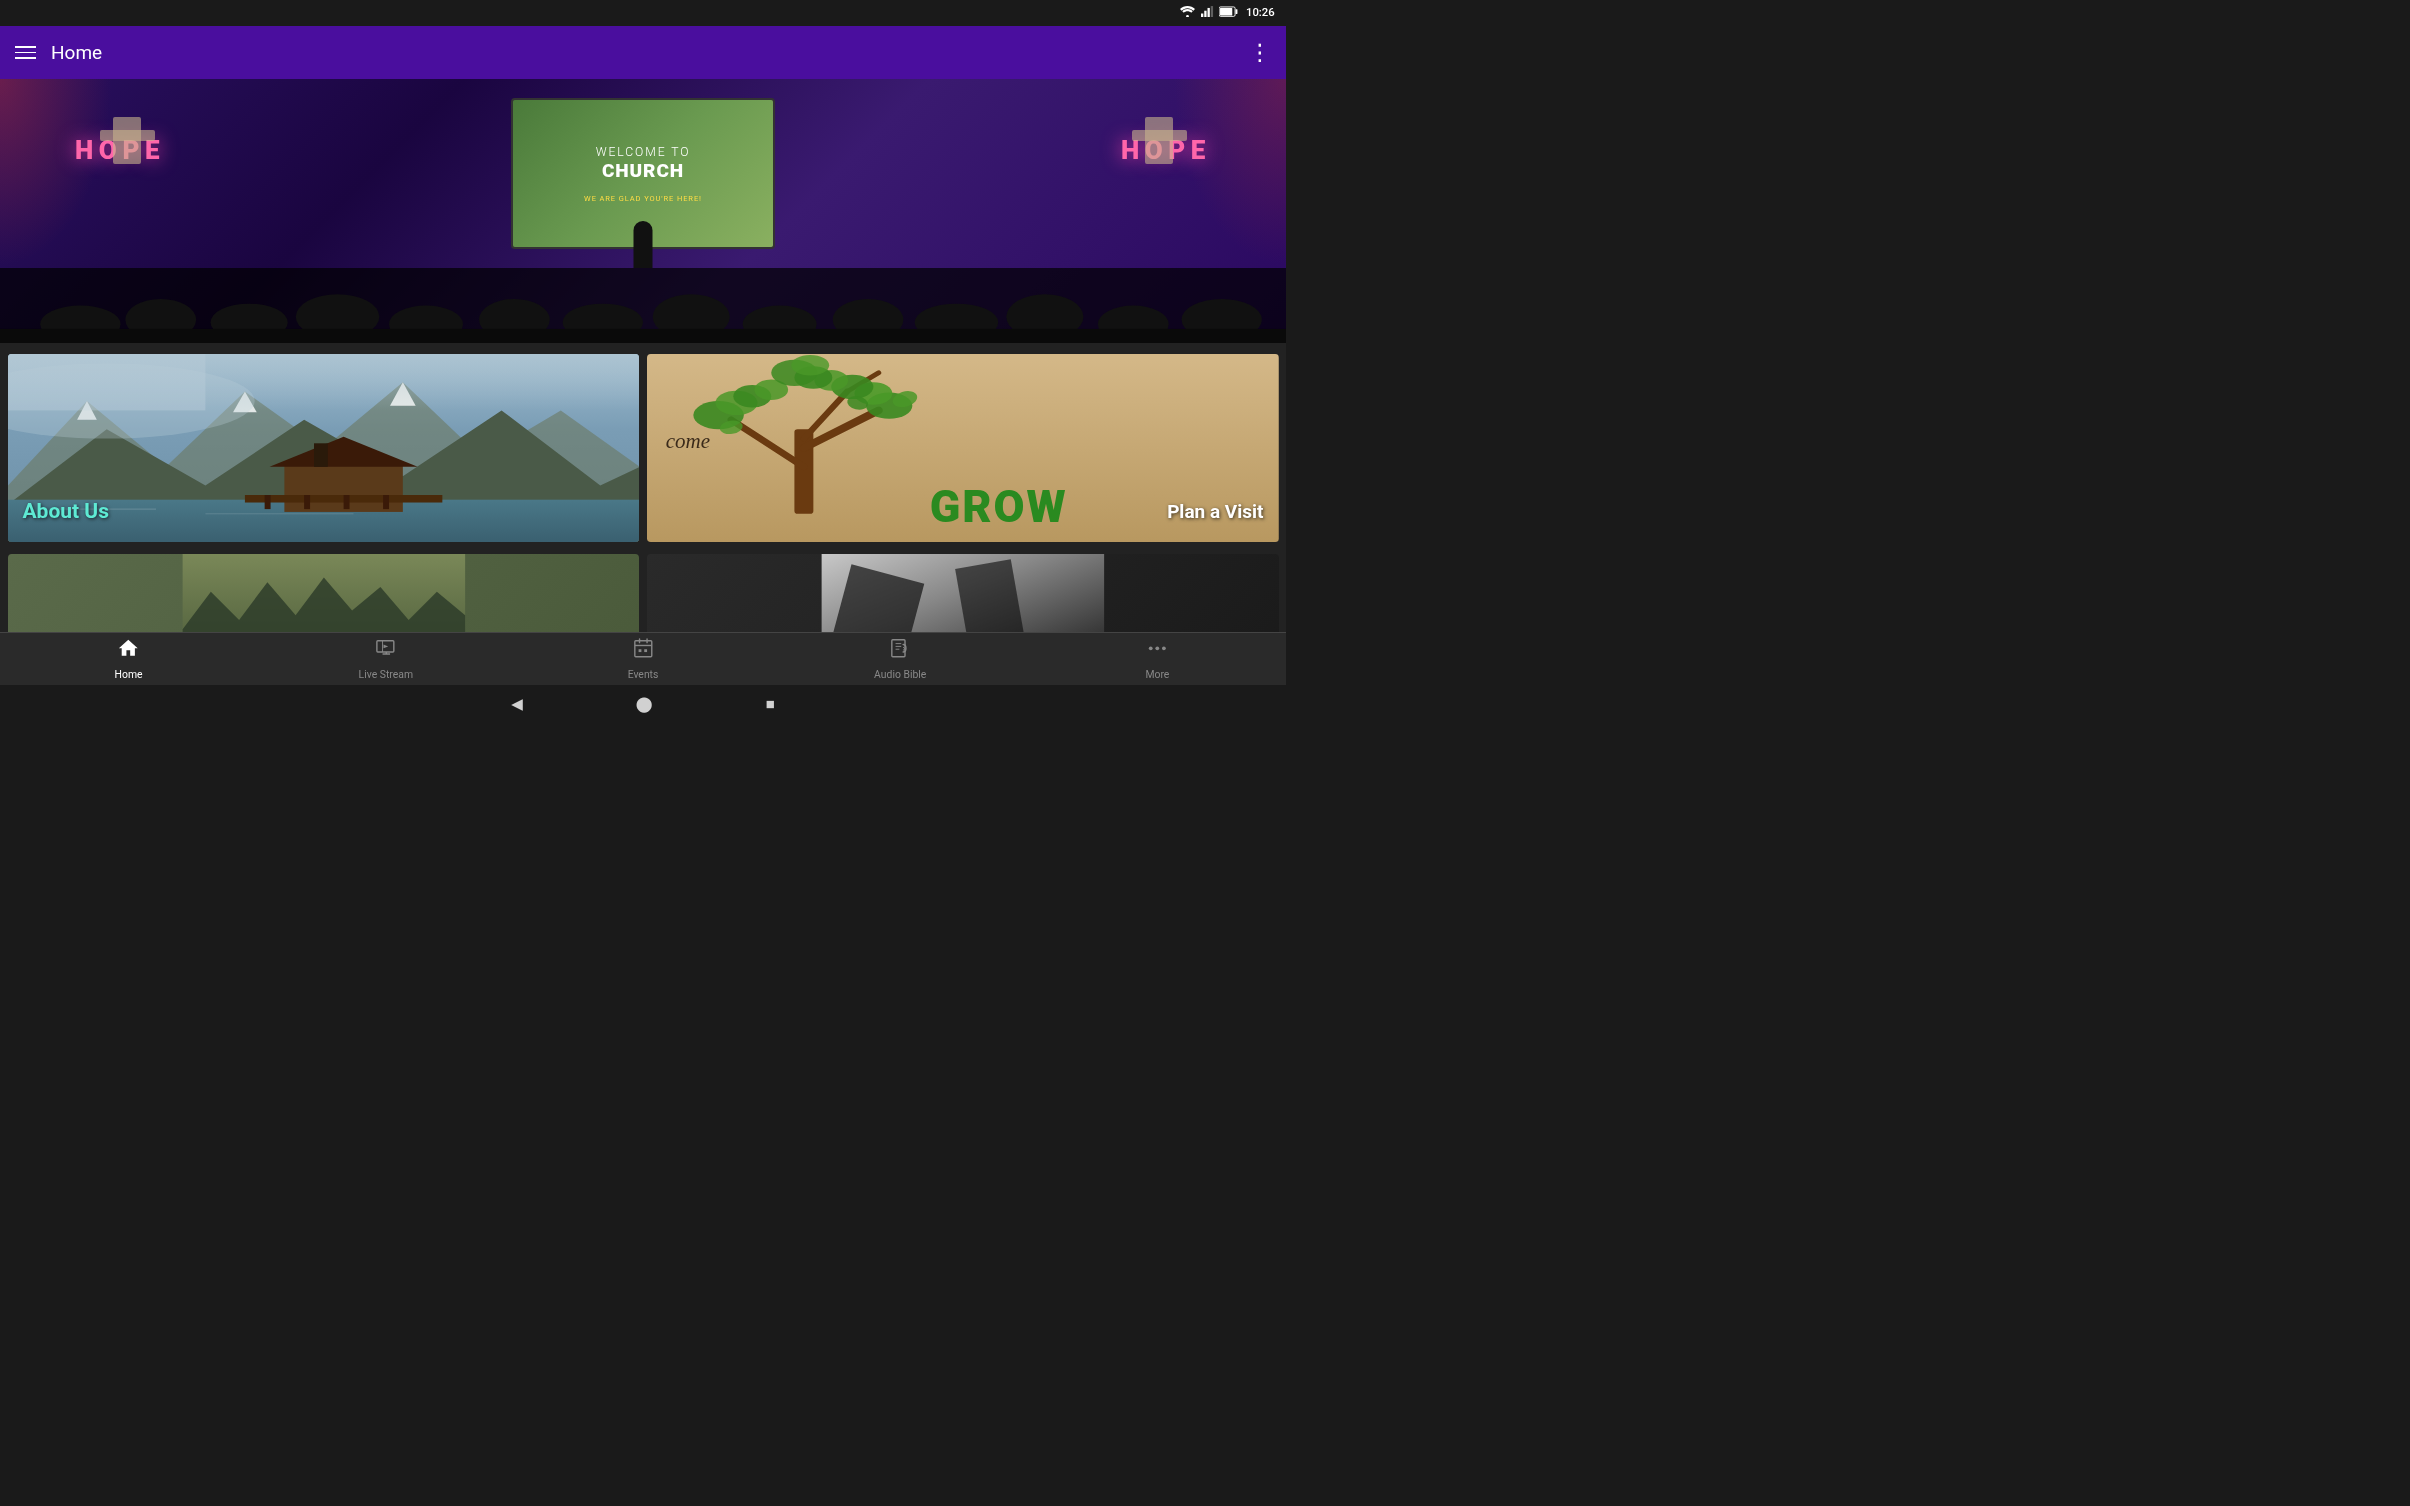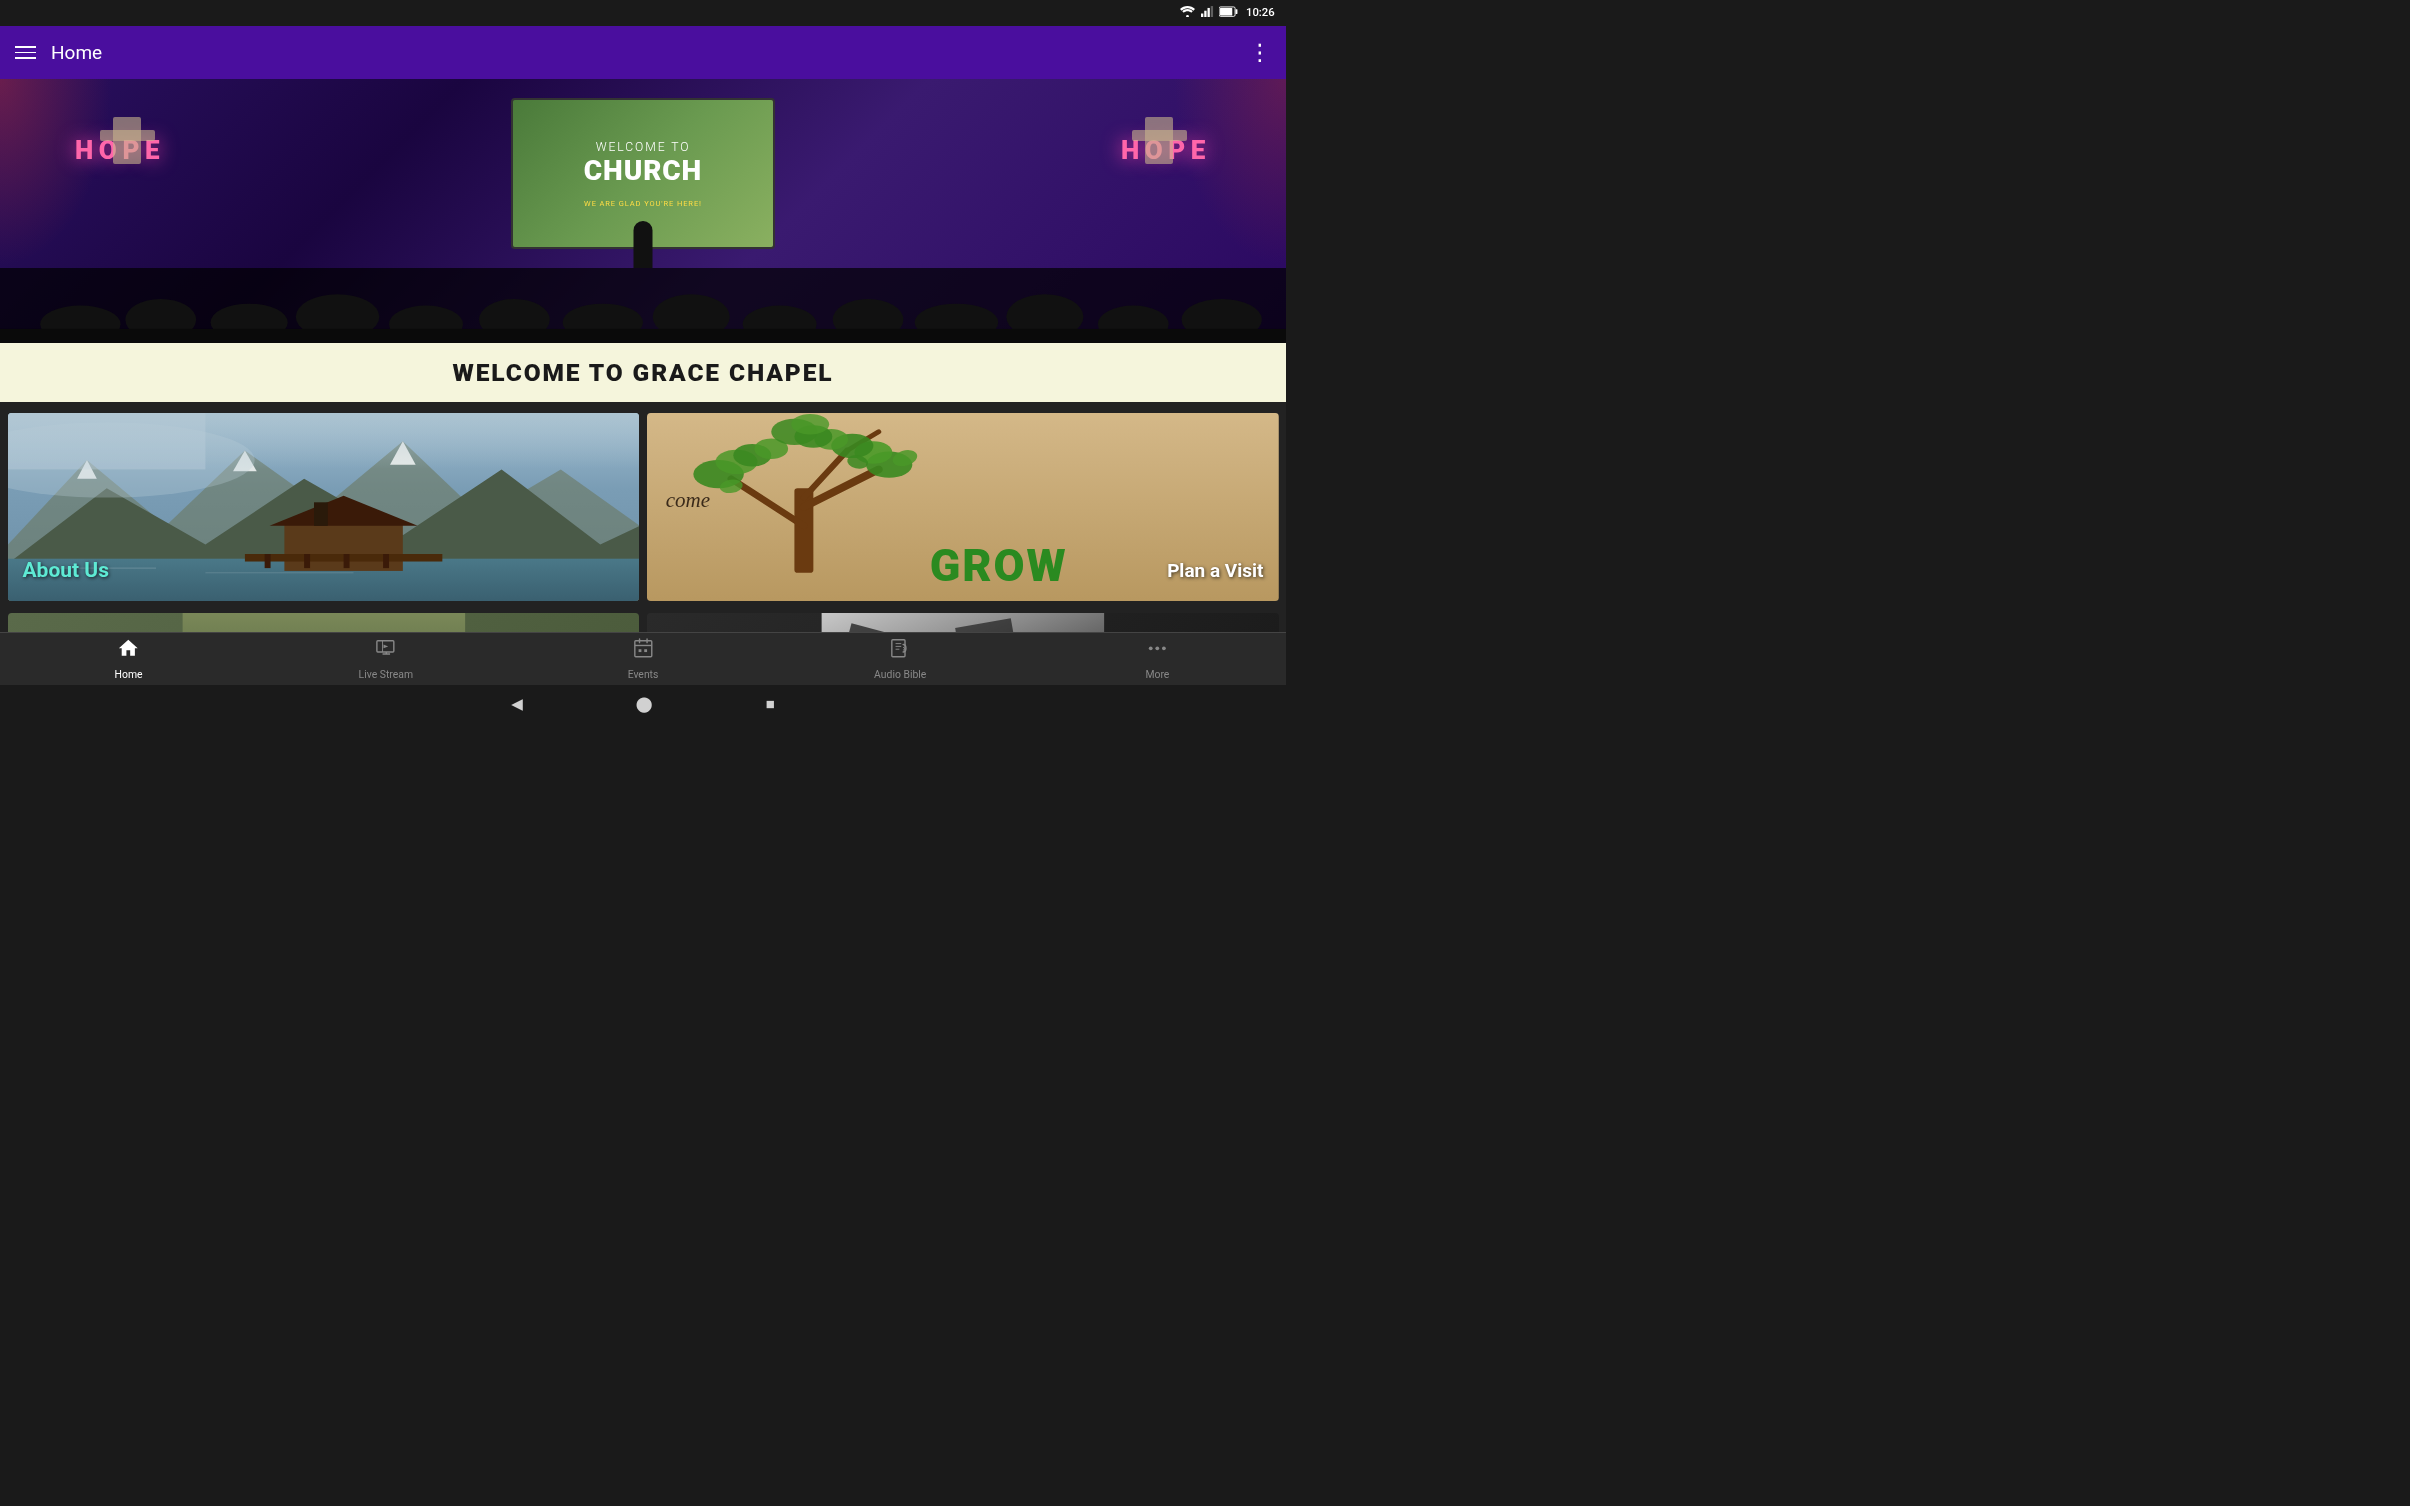--- a/index.html
+++ b/index.html
@@ -133,21 +133,21 @@
       border-radius: 3.8px;
     }
     .stage-text-top {
       color: white;
       font-size: 12.2px;
       font-weight: 300;
       letter-spacing: 1.9px;
     }
     .stage-text-main {
       color: white;
-      font-size: 28px;
+      font-size: 19px;
       font-weight: 900;
       letter-spacing: 0.9px;
     }
     .stage-text-sub {
       color: #ffdd44;
       font-size: 7.5px;
       letter-spacing: 0.9px;
       margin-top: 12px;
     }
     
@@ -505,23 +505,20 @@
             <ellipse cx="595" cy="58" rx="26" ry="20" fill="#111"></ellipse>
             <ellipse cx="650" cy="52" rx="24" ry="24" fill="#111"></ellipse>
             <ellipse cx="705" cy="60" rx="22" ry="20" fill="#111"></ellipse>
             <ellipse cx="760" cy="55" rx="25" ry="22" fill="#111"></ellipse>
             <rect x="0" y="65" width="800" height="15" fill="#0a0a0a"></rect>
           </svg>
         </div>
       </div>
     </div>
 
-    <div class="hero-caption">
-      <span class="hero-caption-text">WELCOME TO GRACE CHAPEL</span>
-    </div>
   </div>
 
   <div class="cards-grid">
 
     <div class="card">
       <div class="mountain-scene">
 
         <svg class="mountain-svg" viewBox="0 0 640 200" preserveAspectRatio="none">
 
           <defs>

